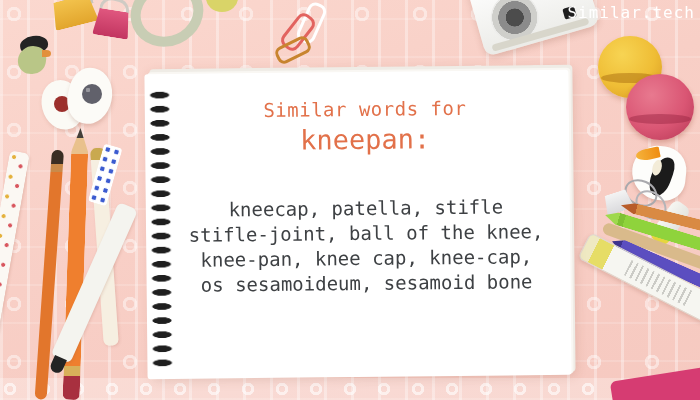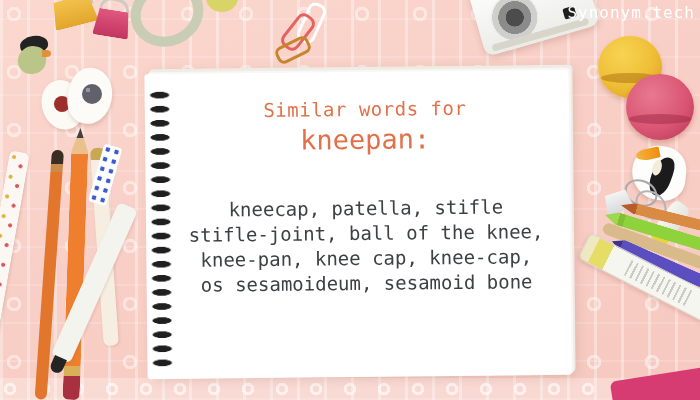--- a/index.html
+++ b/index.html
@@ -227,15 +227,15 @@
           <div class="syn-line">kneecap, patella, stifle</div>
           <div class="syn-line">stifle-joint, ball of the knee,</div>
           <div class="syn-line">knee-pan, knee cap, knee-cap,</div>
           <div class="syn-line">os sesamoideum, sesamoid bone</div>
         </div>
       </div>
     </div>
     <div class="spiral"></div>
   </div>
 
-  <div class="brand">Synonym.tech</div>
+  <div class="brand">Similar.tech</div>
 
 </div>
 
 </body></html>

